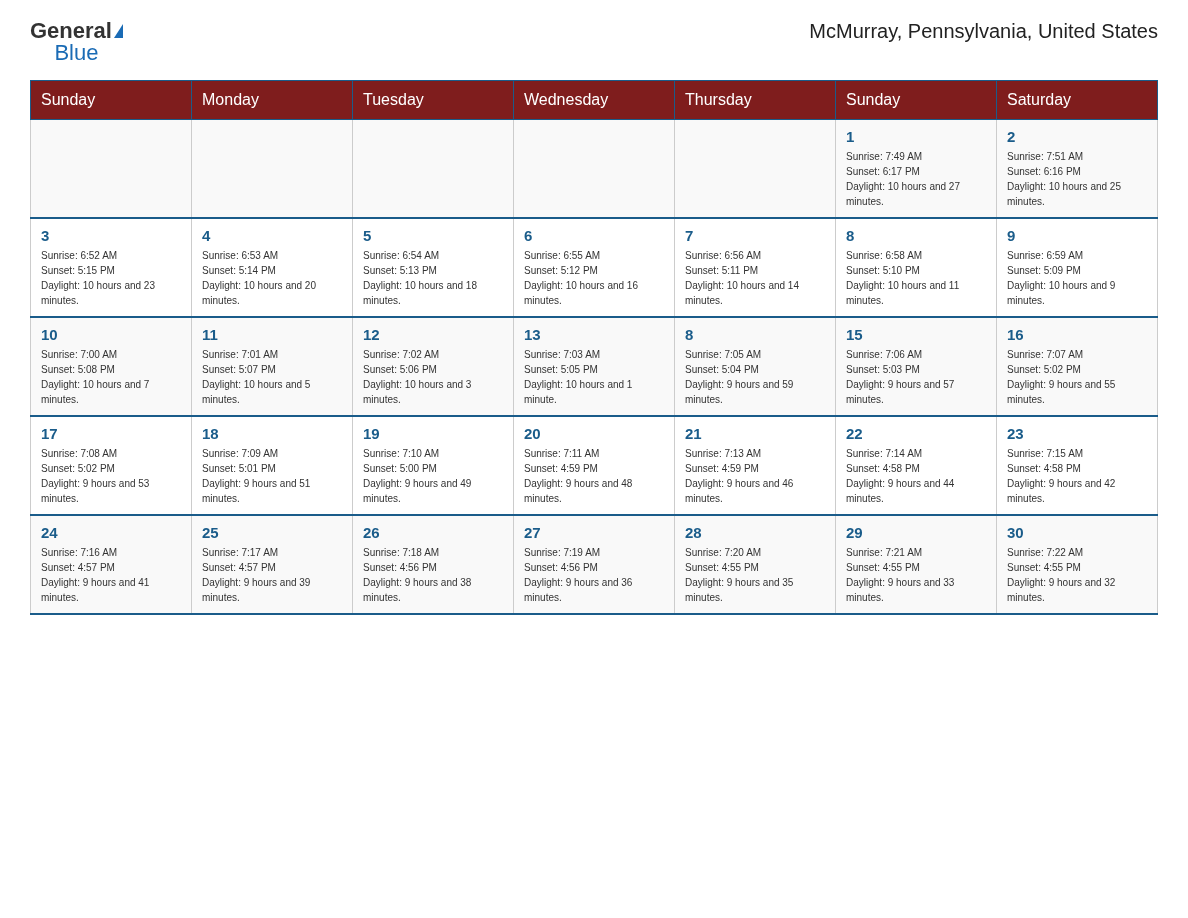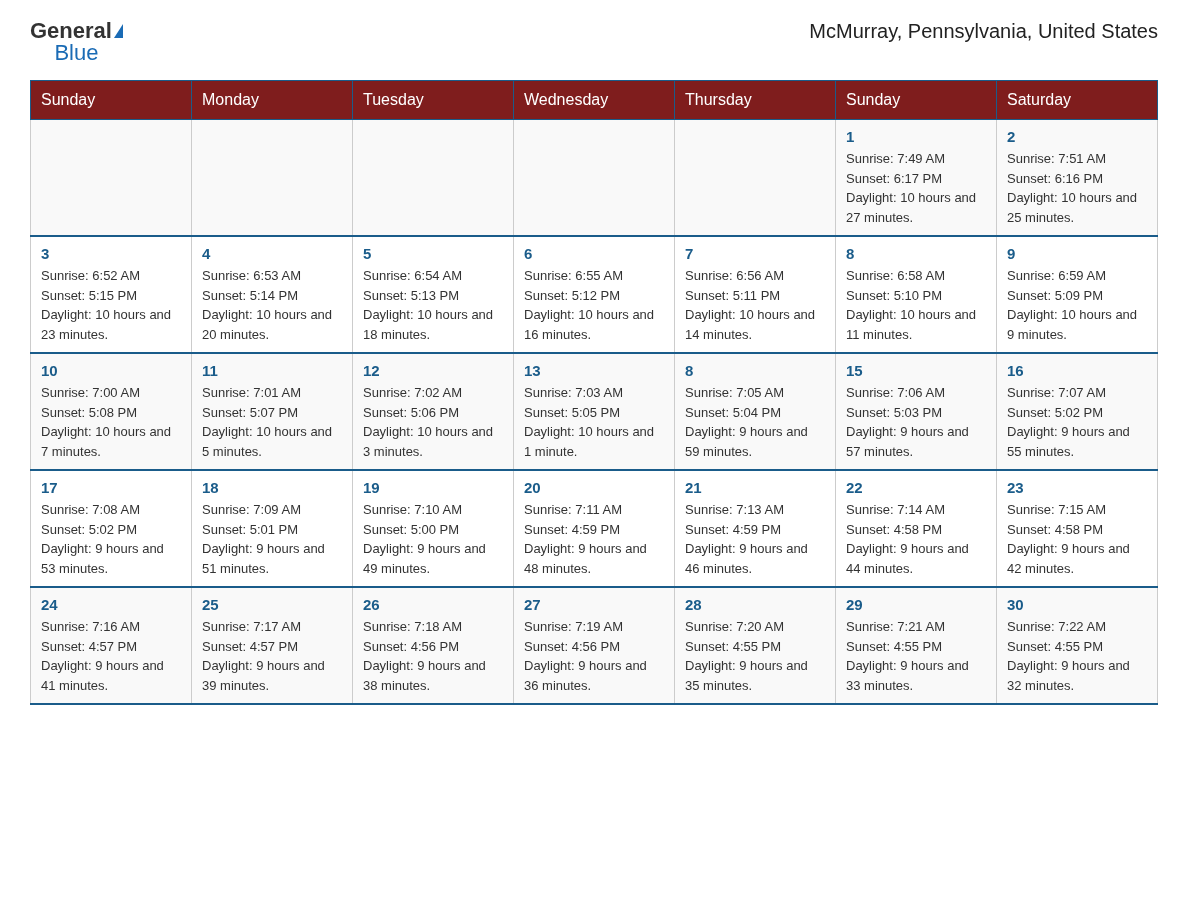--- a/index.html
+++ b/index.html
@@ -87,21 +87,21 @@
       width: calc(100% / 7);
     }
     .day-number {
       font-size: 15px;
       font-weight: bold;
       color: #1a5c8a;
       display: block;
       margin-bottom: 4px;
     }
     .day-info {
-      font-size: 13px;
+      font-size: 10px;
       color: #333;
       line-height: 1.5;
     }
     tbody tr {
       border-bottom: 2px solid #1a5c8a;
     }
   </style>
 </head>
 <body>
 

